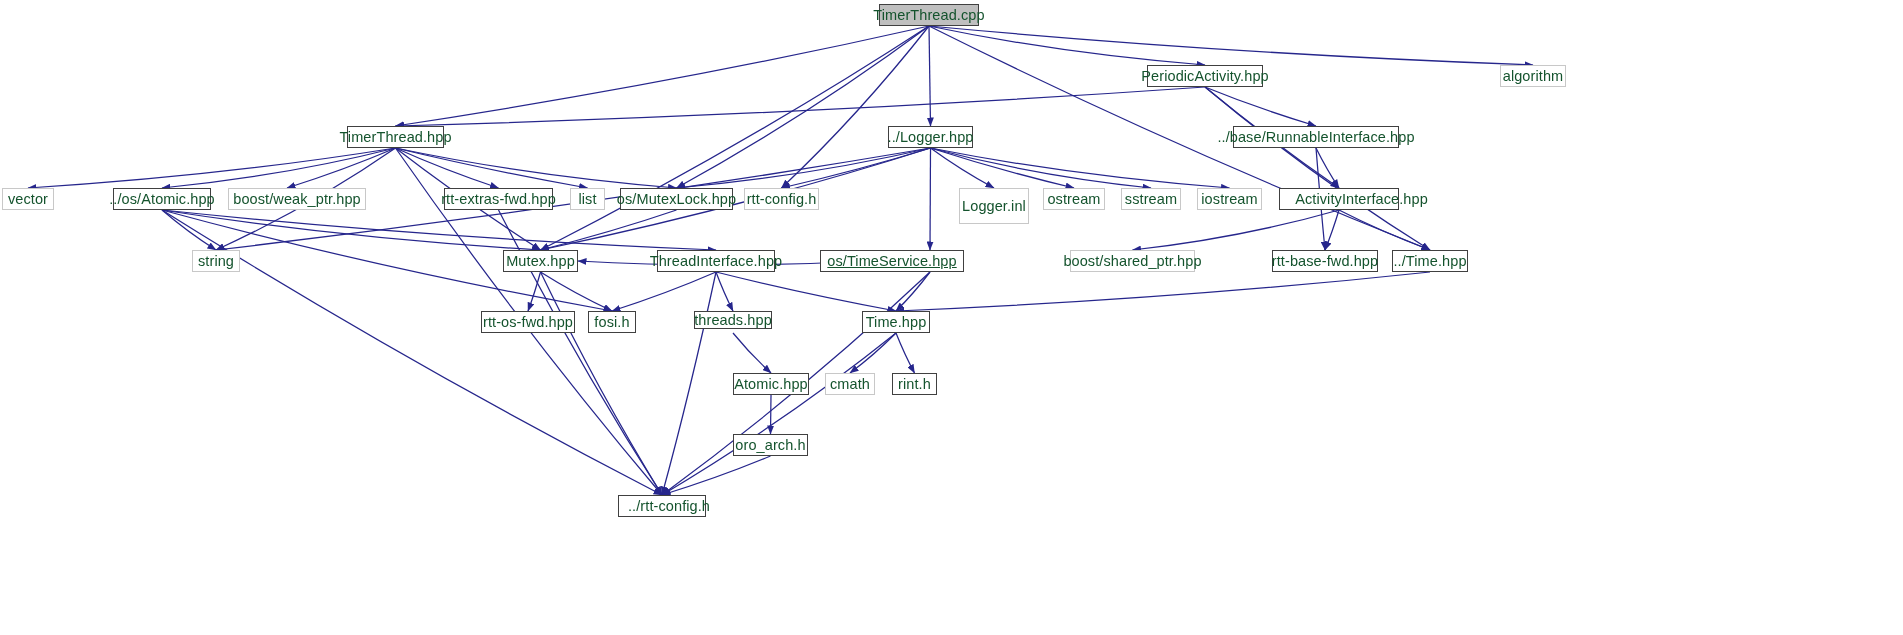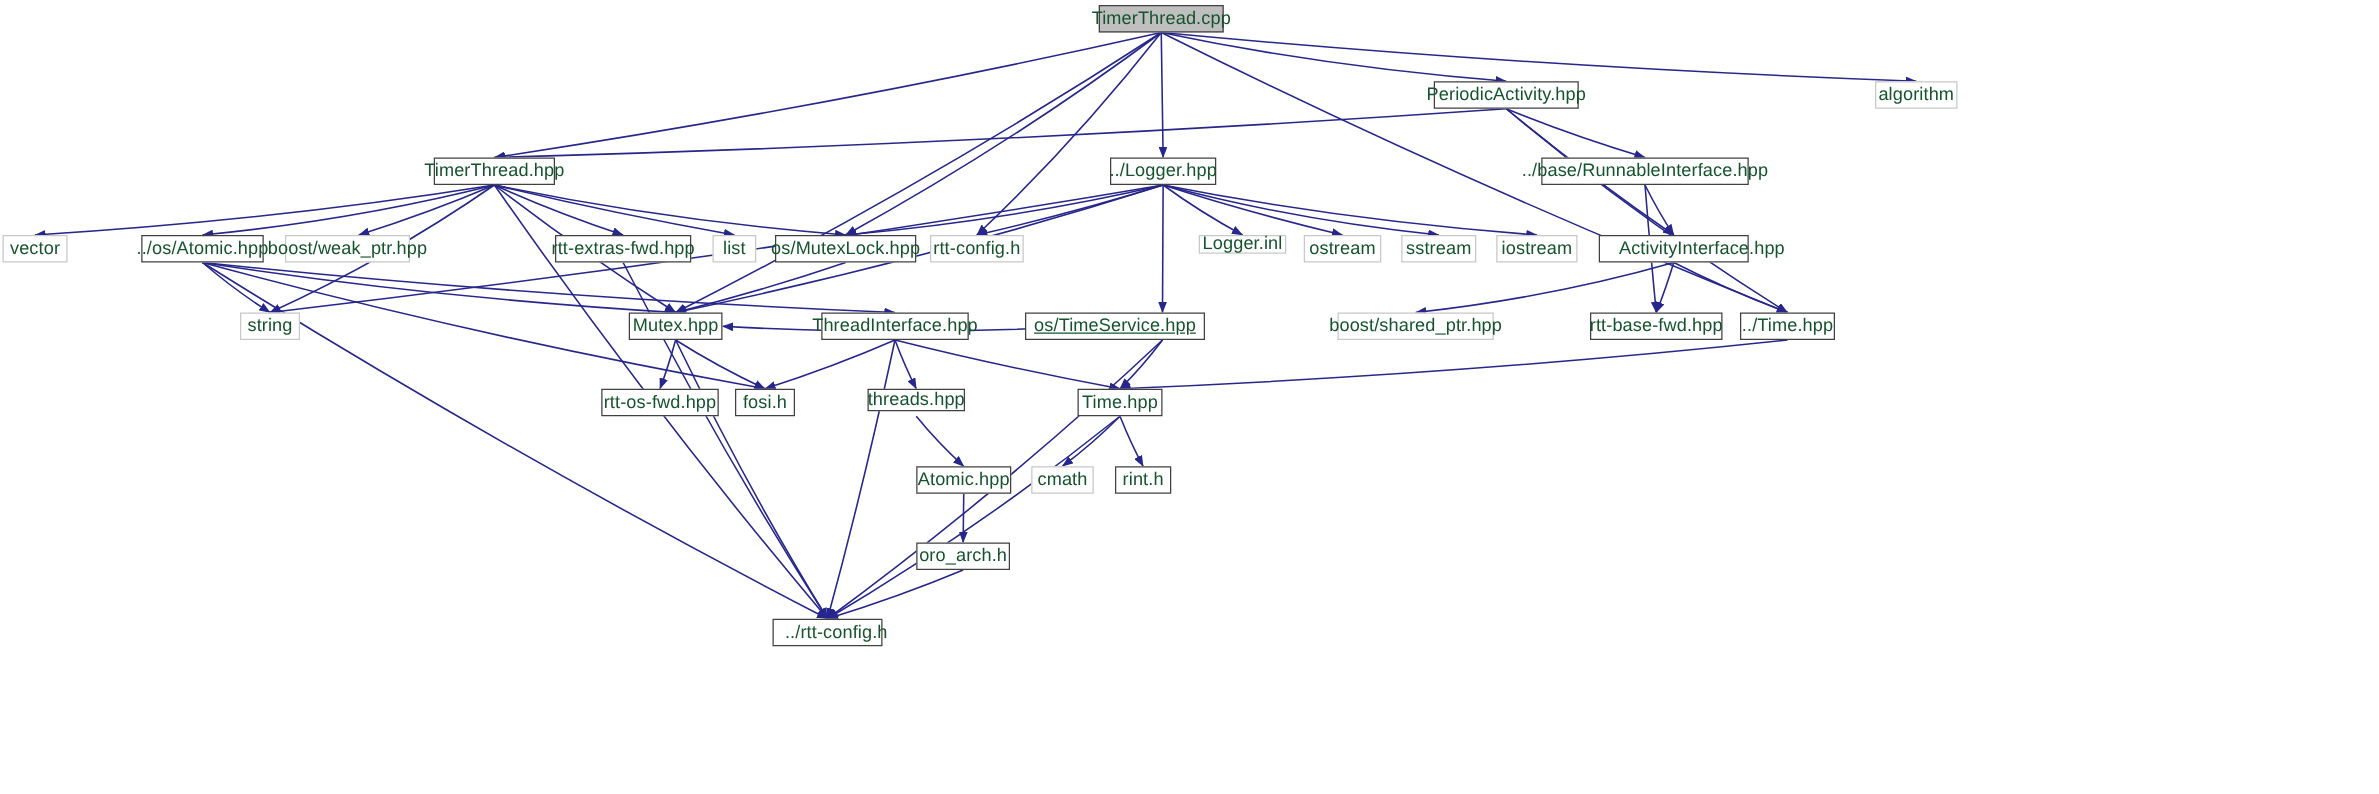--- a/index.html
+++ b/index.html
@@ -138,36 +138,36 @@
       </div>
       <div class="node linked" style="left: 1233px; top: 126px; width: 166px; height: 22px;">
         <span class="node-label">../base/RunnableInterface.hpp</span>
       </div>
       <div class="node" style="left: 2px; top: 188px; width: 52px; height: 22px;">
         <span class="node-label">vector</span>
       </div>
       <div class="node linked" style="left: 113px; top: 188px; width: 98px; height: 22px;">
         <span class="node-label">../os/Atomic.hpp</span>
       </div>
-      <div class="node" style="left: 228px; top: 188px; width: 100px; height: 22px;">
+      <div class="node" style="left: 228px; top: 188px; width: 138px; height: 22px;">
         <span class="node-label">boost/weak_ptr.hpp</span>
       </div>
       <div class="node linked" style="left: 444px; top: 188px; width: 109px; height: 22px;">
         <span class="node-label">rtt-extras-fwd.hpp</span>
       </div>
       <div class="node" style="left: 570px; top: 188px; width: 35px; height: 22px;">
         <span class="node-label">list</span>
       </div>
       <div class="node linked" style="left: 620px; top: 188px; width: 113px; height: 22px;">
         <span class="node-label">os/MutexLock.hpp</span>
       </div>
       <div class="node" style="left: 744px; top: 188px; width: 75px; height: 22px;">
         <span class="node-label">rtt-config.h</span>
       </div>
-      <div class="node" style="left: 959px; top: 188px; width: 70px; height: 15px;">
+      <div class="node" style="left: 959px; top: 188px; width: 70px; height: 36px;">
         <span class="node-label">Logger.inl</span>
       </div>
       <div class="node" style="left: 1043px; top: 188px; width: 62px; height: 22px;">
         <span class="node-label">ostream</span>
       </div>
       <div class="node" style="left: 1121px; top: 188px; width: 60px; height: 22px;">
         <span class="node-label">sstream</span>
       </div>
       <div class="node" style="left: 1197px; top: 188px; width: 65px; height: 22px;">
         <span class="node-label">iostream</span>

